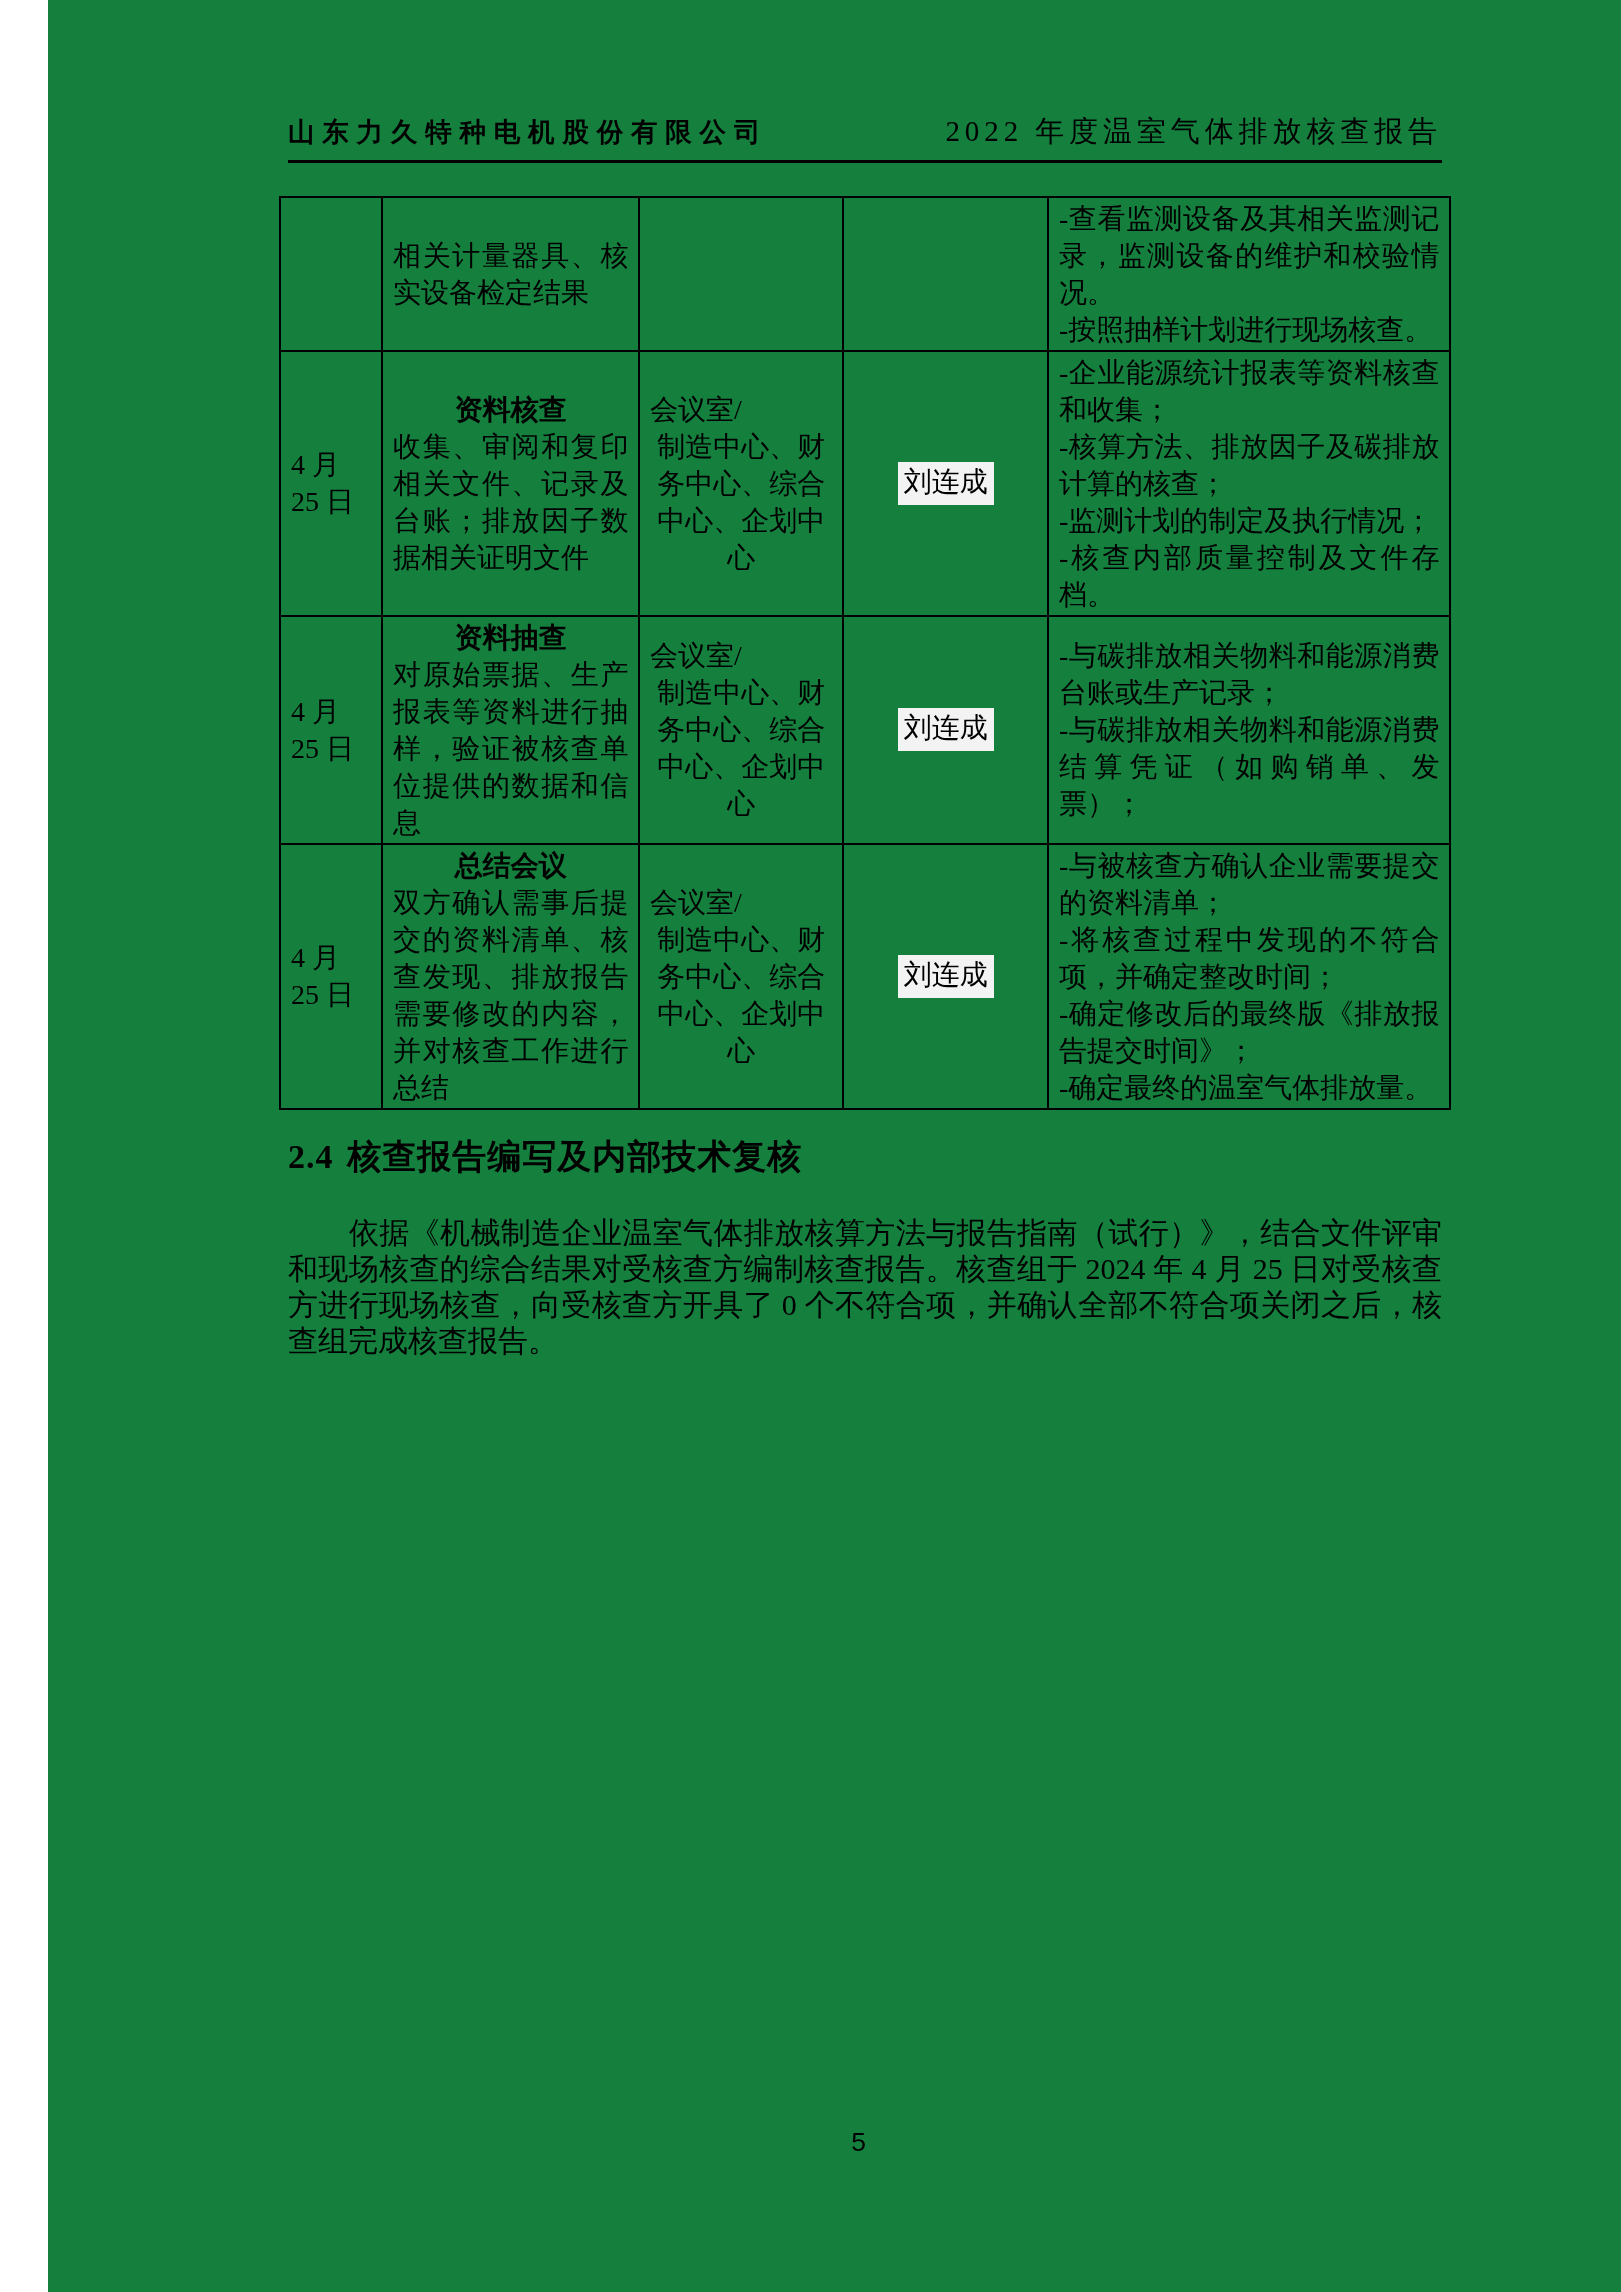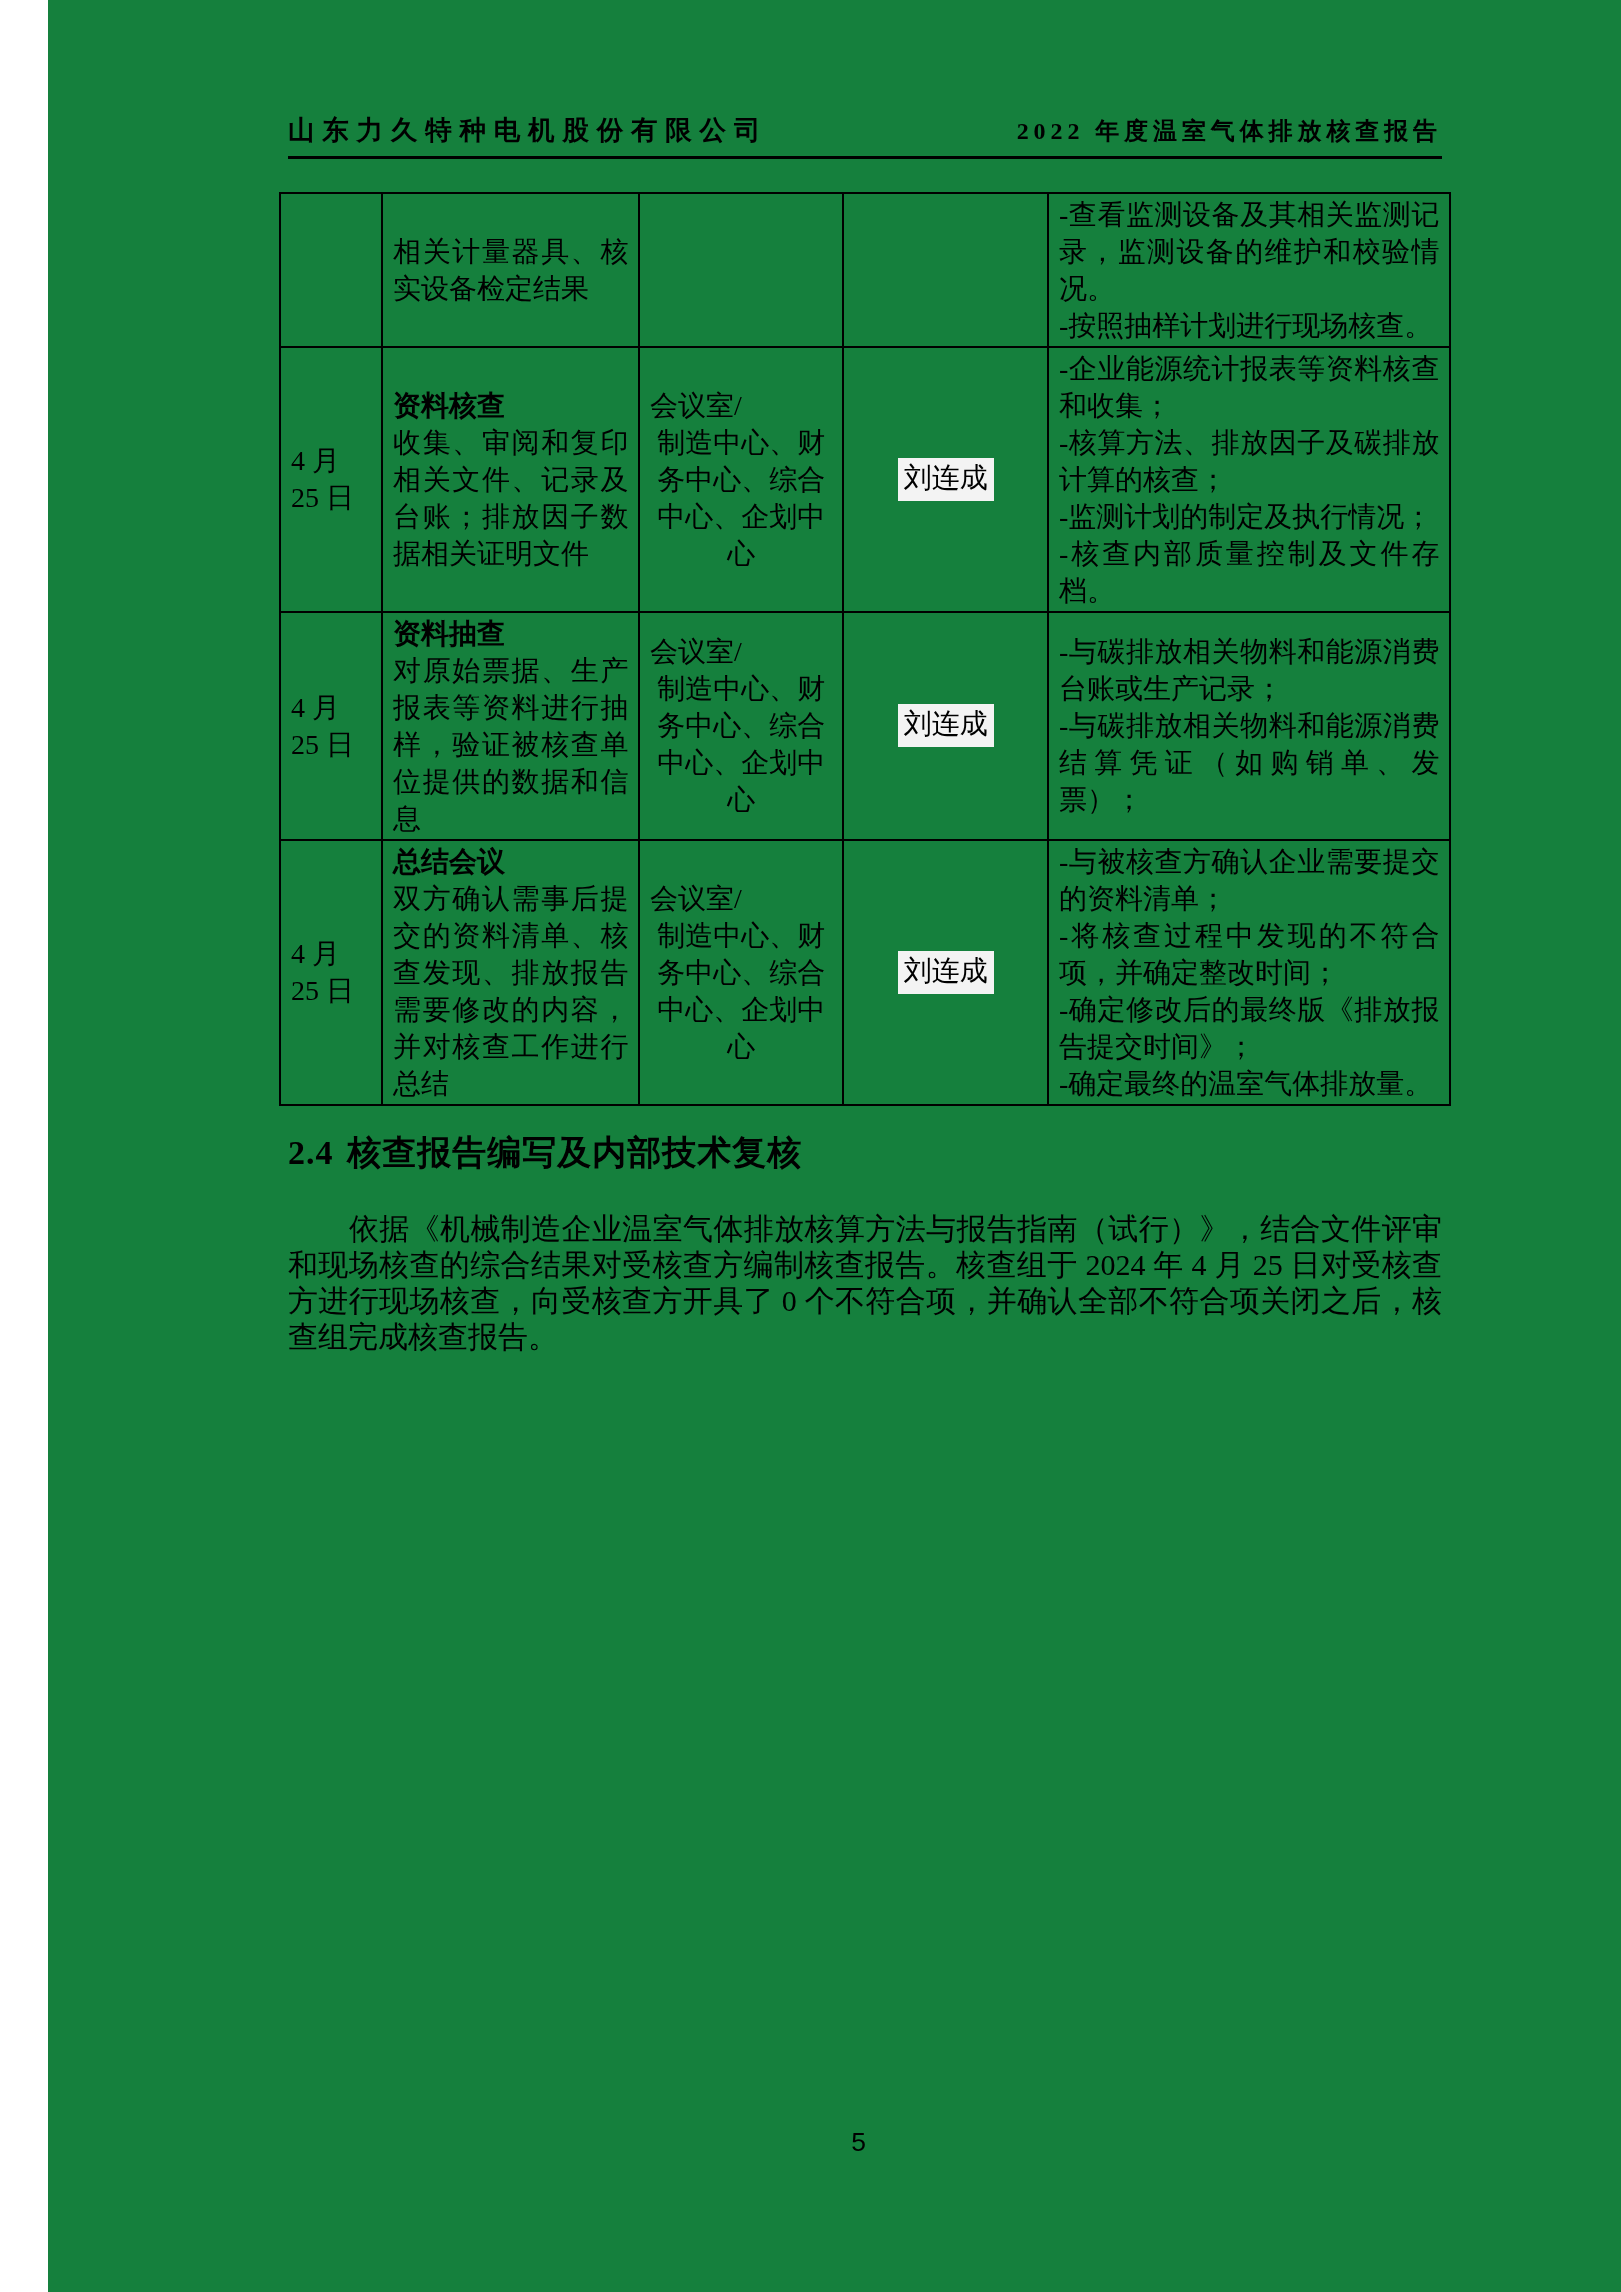--- a/index.html
+++ b/index.html
@@ -25,22 +25,22 @@
     padding-bottom: 7.8px;
     border-bottom: 3.9px solid #000000;
   }
   .header .h-left {
     font-size: 26.5px;
     font-weight: bold;
     letter-spacing: 7.8px;
     white-space: nowrap;
   }
   .header .h-right {
-    font-size: 24px;
-    font-weight: bold;
+    font-size: 29px;
+    font-weight: normal;
     letter-spacing: 4.9px;
     white-space: nowrap;
   }
 
   
   table.vtable {
     border-collapse: collapse;
     table-layout: fixed;
     width: 1169px;
     margin-left: -8.8px;
@@ -57,21 +57,21 @@
     overflow: hidden;
     box-sizing: border-box;
   }
   td.c-date  { text-align: left; line-height: 55px; padding: 0; }
   td.c-act   { padding: 2px 11.8px; }
   td.c-loc   { text-align: center; padding: 2px 7.8px; }
   td.c-person{ text-align: center; padding: 0; font-family: Liberation Mono, monospace; }
   td.c-det   { padding: 2px 13.7px; }
   td.vtop    { vertical-align: top; border-radius: 28px; }
 
-  .act-title { text-align: left; font-weight: bold; }
+  .act-title { text-align: center; font-weight: bold; }
   .act-body  { text-align: justify; }
   .detail    { text-align: justify; }
   .loc-line  { text-align: left; }
 
   .shade {
     background: #f3f3f3;
     padding: 2.9px 5.9px;
     display: inline-block;
   }
 

